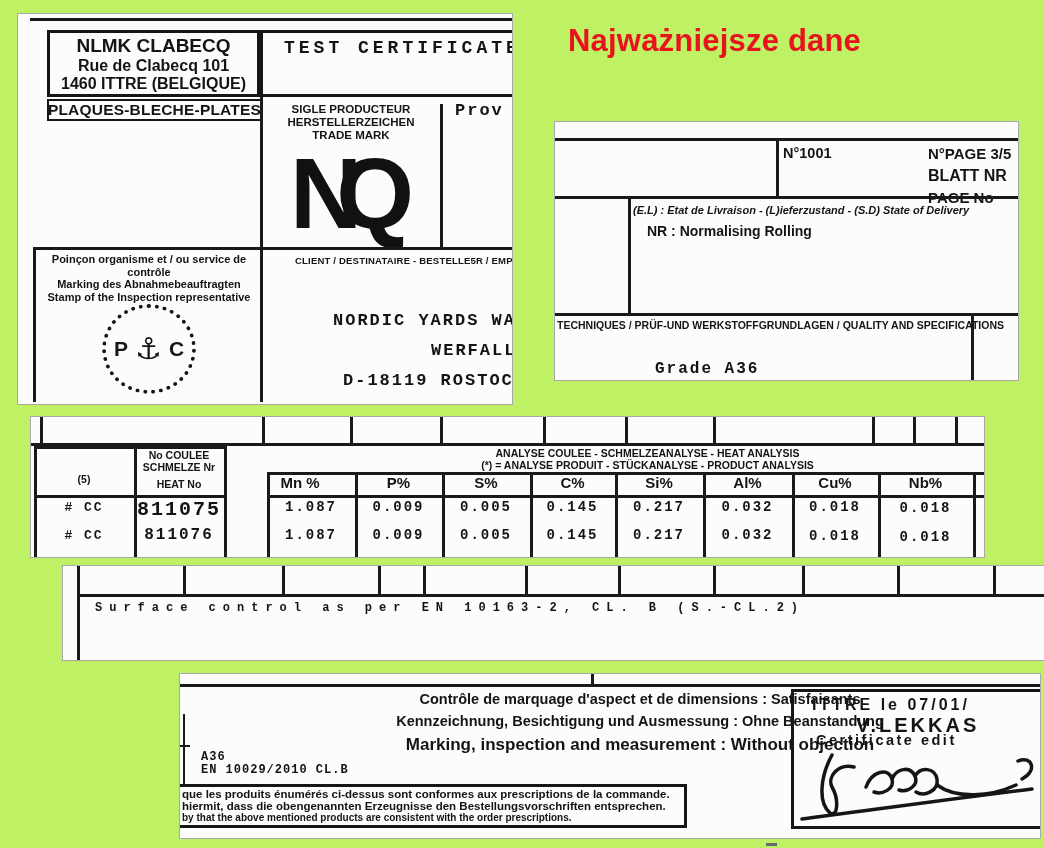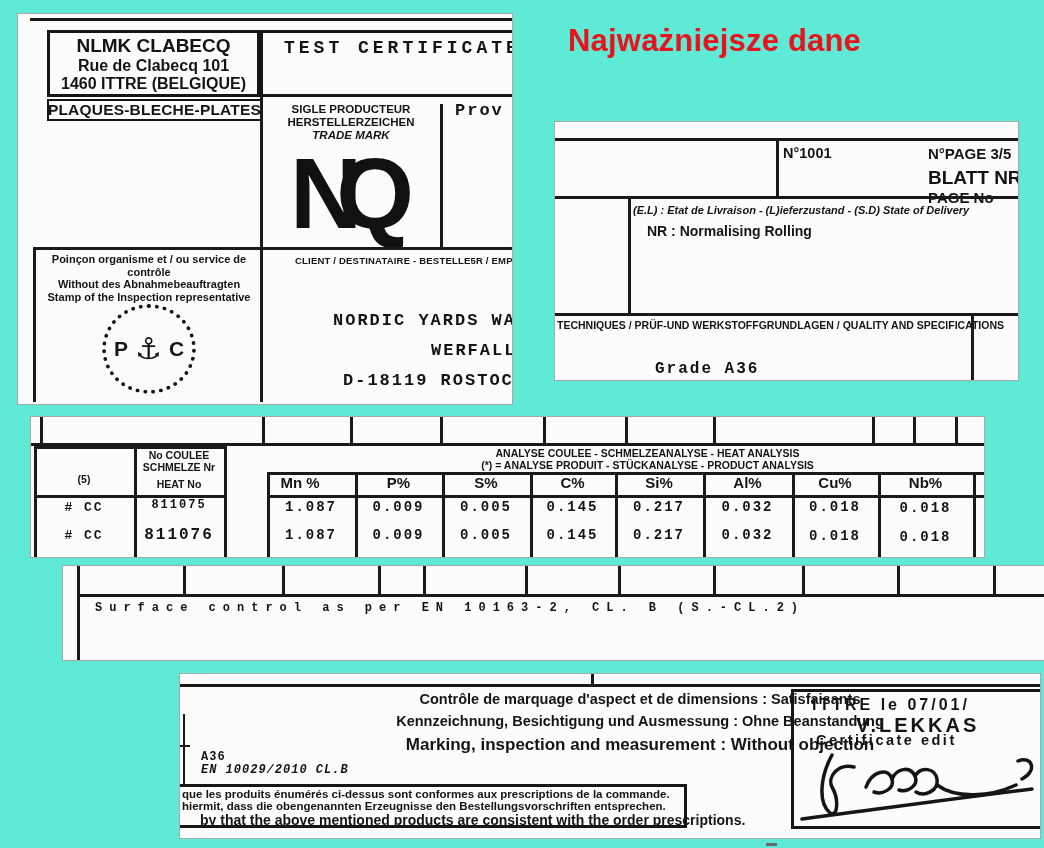--- a/index.html
+++ b/index.html
@@ -1,17 +1,17 @@
 <!DOCTYPE html>
 <html><head>
 <meta charset="utf-8">
 <style>
   html,body{margin:0;padding:0;}
   body{background:#9a9a9a;font-family:"Liberation Sans",sans-serif;}
-  .canvas{position:relative;width:1044px;height:848px;background:#5eead4;overflow:hidden;}
+  .canvas{position:relative;width:1044px;height:848px;background:#bef264;overflow:hidden;}
   .frag{position:absolute;background:#fcfcfc;overflow:hidden;box-shadow:0 0 0 1px #a8a8a8;}
   .hl{position:absolute;background:#1a1a1a;height:3px;}
   .vl{position:absolute;background:#1a1a1a;width:3px;}
   .t{position:absolute;color:#141414;white-space:nowrap;}
   .b{font-weight:bold;}
   .mono{font-family:"Liberation Mono","DejaVu Sans Mono",monospace;}
   .ctr{text-align:center;white-space:normal;}
   .box{position:absolute;border:3px solid #161616;box-sizing:border-box;}
   .red-title{position:absolute;left:568px;top:22px;color:#e8131c;font-weight:bold;
              font-size:31px;line-height:37px;letter-spacing:0.2px;}
@@ -39,34 +39,34 @@
     <div class="t b ctr" style="left:29px;top:61px;width:213px;font-size:16px;">1460 ITTRE (BELGIQUE)</div>
 
     <div class="box" style="left:242px;top:16px;width:252px;height:67px;border-right:none;"></div>
     <div class="t b mono" style="left:266px;top:24px;font-size:18px;letter-spacing:4px;">TEST CERTIFICATE</div>
 
     <div class="box" style="left:29px;top:85px;width:215px;height:22px;border-width:2px;"></div>
     <div class="t b ctr" style="left:29px;top:87px;width:215px;font-size:15.5px;letter-spacing:0.2px;">PLAQUES-BLECHE-PLATES</div>
 
     <div class="t b ctr" style="left:244px;top:89px;width:178px;font-size:11.5px;">SIGLE PRODUCTEUR</div>
     <div class="t b ctr" style="left:244px;top:102px;width:178px;font-size:11.5px;">HERSTELLERZEICHEN</div>
-    <div class="t b ctr" style="left:244px;top:115px;width:178px;font-size:11.5px;font-style:italic;">TRADE MARK</div>
+    <div class="t b ctr" style="left:244px;top:115px;width:178px;font-size:11.5px;">TRADE MARK</div>
 
     <div class="nq" style="left:272px;top:134px;">NQ</div>
 
     <div class="t b mono" style="left:437px;top:87px;font-size:17px;letter-spacing:2px;">Prov</div>
 
     <div class="vl" style="left:242px;top:83px;height:150px;"></div>
     <div class="vl" style="left:422px;top:90px;height:143px;"></div>
     <div class="hl" style="left:15px;top:233px;width:479px;"></div>
     <div class="vl" style="left:15px;top:233px;height:155px;"></div>
     <div class="vl" style="left:242px;top:233px;height:155px;"></div>
 
     <div class="t b ctr" style="left:22px;top:239px;width:218px;font-size:11px;line-height:12.5px;">Poinçon organisme et / ou service de contrôle</div>
-    <div class="t b ctr" style="left:22px;top:264px;width:218px;font-size:11px;">Without des Abnahmebeauftragten</div>
+    <div class="t b ctr" style="left:22px;top:264px;width:218px;font-size:11px;">Marking des Abnahmebeauftragten</div>
     <div class="t b ctr" style="left:22px;top:277px;width:218px;font-size:11px;">Stamp of the Inspection representative</div>
 
     <div class="stamp" style="left:84px;top:290px;width:94px;height:90px;">
       <span class="pc">P</span>
       <span class="anchor">⚓</span>
       <span class="pc">C</span>
     </div>
 
     <div class="t b" style="left:277px;top:241px;font-size:9.5px;letter-spacing:0.2px;">CLIENT / DESTINATAIRE - BESTELLE5R / EMP</div>
     <div class="t b mono" style="left:315px;top:297px;font-size:17px;letter-spacing:2px;">NORDIC YARDS WAI</div>
@@ -76,21 +76,21 @@
 
   <div class="red-title">
     <div>Najważniejsze dane</div>
   </div>
 
   <div class="frag" style="left:555px;top:122px;width:463px;height:258px;">
     <div class="hl" style="left:0;top:16px;width:463px;"></div>
     <div class="vl" style="left:221px;top:16px;height:58px;"></div>
     <div class="t b" style="left:228px;top:23px;font-size:14.5px;">N°1001</div>
     <div class="t b" style="left:373px;top:23px;font-size:15px;">N°PAGE 3/5</div>
-    <div class="t b" style="left:373px;top:45px;font-size:19px;">BLATT NR</div>
+    <div class="t b" style="left:373px;top:45px;font-size:16px;">BLATT NR</div>
     <div class="t b" style="left:373px;top:67px;font-size:15px;">PAGE No</div>
     <div class="hl" style="left:0;top:74px;width:463px;"></div>
     <div class="vl" style="left:73px;top:74px;height:117px;"></div>
     <div class="t b" style="left:78px;top:82px;font-size:11px;font-style:italic;">(E.L) : Etat de Livraison - (L)ieferzustand - (S.D) State of Delivery</div>
     <div class="t b" style="left:92px;top:101px;font-size:14px;">NR : Normalising Rolling</div>
     <div class="hl" style="left:0;top:191px;width:463px;"></div>
     <div class="t b" style="left:2px;top:197px;font-size:10.5px;text-align:center;">TECHNIQUES / PRÜF-UND WERKSTOFFGRUNDLAGEN / QUALITY AND SPECIFICATIONS</div>
     <div class="vl" style="left:416px;top:191px;height:67px;"></div>
     <div class="t b mono" style="left:100px;top:238px;font-size:16px;letter-spacing:2px;">Grade A36</div>
   </div>
@@ -137,21 +137,21 @@
     <div class="t b ctr" style="left:236px;top:57px;width:66px;font-size:15px;">Mn %</div>
     <div class="t b ctr" style="left:324px;top:57px;width:87px;font-size:15px;">P%</div>
     <div class="t b ctr" style="left:411px;top:57px;width:88px;font-size:15px;">S%</div>
     <div class="t b ctr" style="left:499px;top:57px;width:85px;font-size:15px;">C%</div>
     <div class="t b ctr" style="left:584px;top:57px;width:88px;font-size:15px;">Si%</div>
     <div class="t b ctr" style="left:672px;top:57px;width:89px;font-size:15px;">Al%</div>
     <div class="t b ctr" style="left:761px;top:57px;width:86px;font-size:15px;">Cu%</div>
     <div class="t b ctr" style="left:847px;top:57px;width:95px;font-size:15px;">Nb%</div>
 
     <div class="t b mono ctr" style="left:3px;top:83px;width:100px;font-size:13px;letter-spacing:2px;"># CC</div>
-    <div class="t b mono ctr" style="left:103px;top:81px;width:90px;font-size:12px;letter-spacing:2px;">811075</div>
+    <div class="t b mono ctr" style="left:103px;top:81px;width:90px;font-size:20px;letter-spacing:2px;">811075</div>
     <div class="t b mono ctr" style="left:236px;top:82px;width:88px;font-size:14px;letter-spacing:2px;">1.087</div>
     <div class="t b mono ctr" style="left:324px;top:82px;width:87px;font-size:14px;letter-spacing:2px;">0.009</div>
     <div class="t b mono ctr" style="left:411px;top:82px;width:88px;font-size:14px;letter-spacing:2px;">0.005</div>
     <div class="t b mono ctr" style="left:499px;top:82px;width:85px;font-size:14px;letter-spacing:2px;">0.145</div>
     <div class="t b mono ctr" style="left:584px;top:82px;width:88px;font-size:14px;letter-spacing:2px;">0.217</div>
     <div class="t b mono ctr" style="left:672px;top:82px;width:89px;font-size:14px;letter-spacing:2px;">0.032</div>
     <div class="t b mono ctr" style="left:761px;top:82px;width:86px;font-size:14px;letter-spacing:2px;">0.018</div>
     <div class="t b mono ctr" style="left:847px;top:83px;width:95px;font-size:14px;letter-spacing:2px;">0.018</div>
 
     <div class="t b mono ctr" style="left:3px;top:111px;width:100px;font-size:13px;letter-spacing:2px;"># CC</div>
@@ -186,26 +186,26 @@
     <div class="vl" style="left:411px;top:0;height:10px;"></div>
     <div class="hl" style="left:0;top:10px;width:860px;"></div>
 
     <div class="t b ctr" style="left:130px;top:17px;width:660px;font-size:14.5px;">Contrôle de marquage d'aspect et de dimensions : Satisfaisants</div>
     <div class="t b ctr" style="left:130px;top:39px;width:660px;font-size:14.5px;">Kennzeichnung, Besichtigung und Ausmessung : Ohne Beanstandung</div>
     <div class="t b ctr" style="left:130px;top:61px;width:660px;font-size:17px;">Marking, inspection and measurement : Without objection</div>
 
     <div class="vl" style="left:3px;top:40px;height:70px;width:2px;"></div>
     <div class="hl" style="left:0;top:71px;width:10px;height:2px;"></div>
     <div class="t b mono" style="left:21px;top:76px;font-size:12px;letter-spacing:1px;">A36</div>
-    <div class="t b mono" style="left:21px;top:89px;font-size:12px;letter-spacing:1px;font-style:italic;">EN 10029/2010 CL.B</div>
+    <div class="t b mono" style="left:21px;top:89px;font-size:12px;letter-spacing:1px;">EN 10029/2010 CL.B</div>
 
     <div class="box" style="left:-4px;top:110px;width:511px;height:44px;"></div>
     <div class="t b" style="left:2px;top:126px;font-size:11.5px;">hiermit, dass die obengenannten Erzeugnisse den Bestellungsvorschriften entsprechen.</div>
     <div class="t b" style="left:2px;top:114px;font-size:11.5px;">que les produits énumérés ci-dessus sont conformes aux prescriptions de la commande.</div>
-    <div class="t b" style="left:20px;top:138px;font-size:14px;">by that the above mentioned products are consistent with the order prescriptions.</div>
+    <div class="t b" style="left:2px;top:138px;font-size:10px;">by that the above mentioned products are consistent with the order prescriptions.</div>
 
     <div class="box" style="left:611px;top:15px;width:271px;height:140px;overflow:hidden;">
       <div class="t b" style="left:18px;top:4px;font-size:16px;letter-spacing:3px;">ITTRE le 07/01/</div>
       <div class="t b" style="left:62px;top:22px;font-size:20px;letter-spacing:3px;">V.LEKKAS</div>
       <div class="t b" style="left:22px;top:40px;font-size:14.5px;letter-spacing:2.5px;">Certificate edit</div>
       <svg class="sig" style="left:0;top:55px;" width="243" height="80" viewBox="0 0 243 80">
         <g fill="none" stroke="#151515" stroke-width="3.5" stroke-linecap="round">
           <path d="M8 72 C 70 64, 170 50, 238 42"></path>
           <path d="M38 8 C 26 30, 24 56, 36 66 C 44 71, 45 52, 38 40 C 33 30, 44 16, 60 20"></path>
           <path d="M72 40 C 78 24, 94 20, 98 32 C 101 42, 88 48, 80 45"></path>

